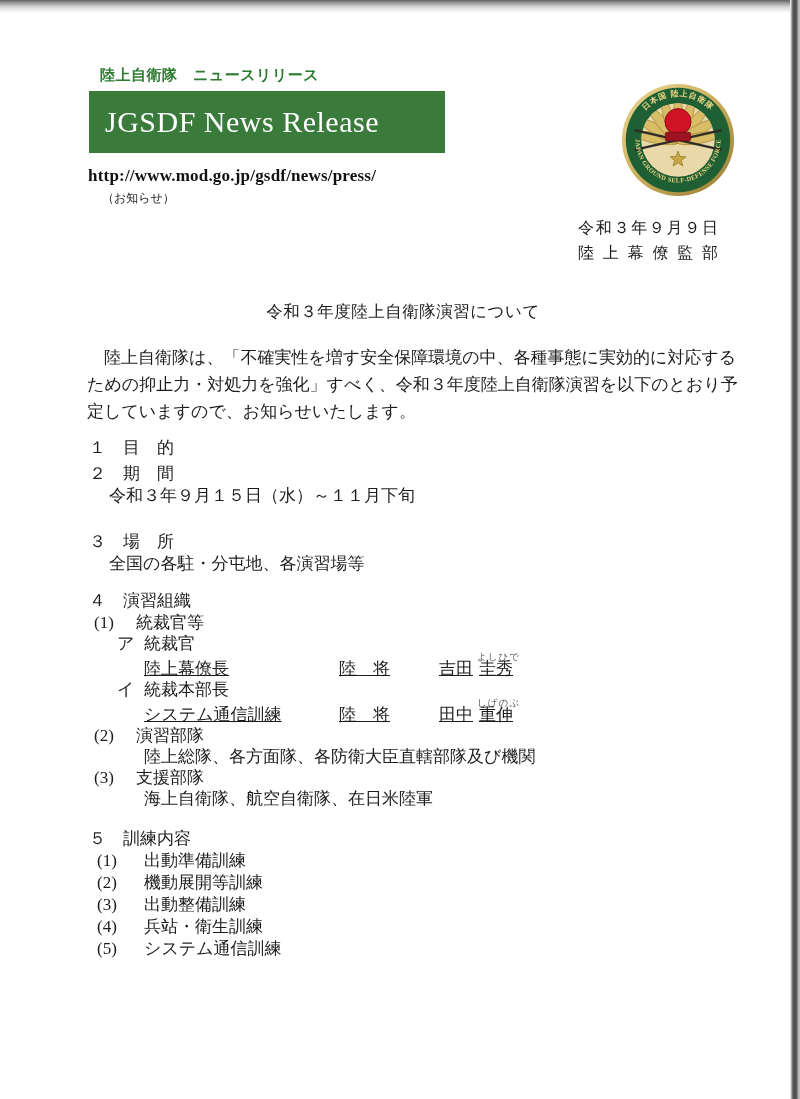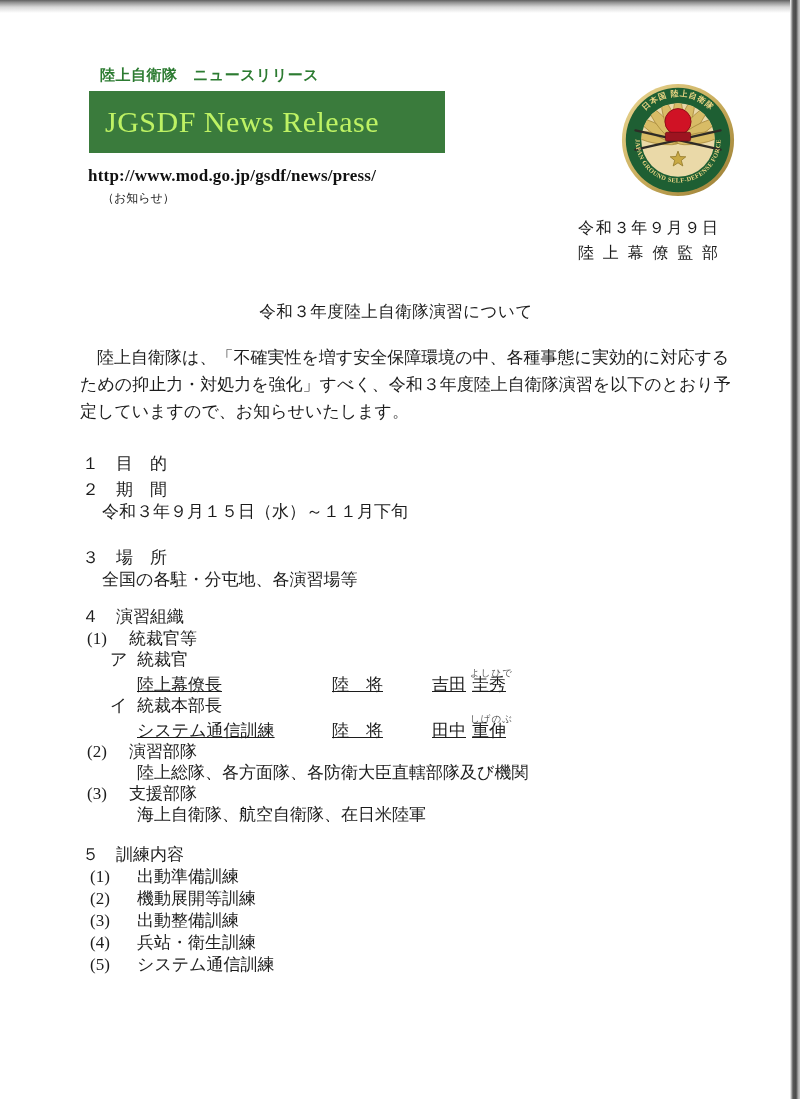--- a/index.html
+++ b/index.html
@@ -11,37 +11,37 @@
   .top-shade { position:absolute; top:0; left:0; right:0; height:13px;
     background:linear-gradient(180deg,#5f5f5f 0,#8f8f8f 18%,#d9d9d9 55%,#ffffff 100%); }
   .right-edge { position:absolute; top:0; bottom:0; left:790px; width:10px;
     background:linear-gradient(90deg,#ffffff 0,#595959 30%,#4a4a4a 60%,#a8a8a8 82%,#c9c9c9 100%); }
 
   .hdr-label { position:absolute; left:100px; top:66px; font-size:15px; font-weight:bold;
     color:#2c7b31; letter-spacing:0.5px;
     font-family:"Liberation Sans","DejaVu Sans",sans-serif;text-align:center; }
   .banner { position:absolute; left:89px; top:91px; width:356px; height:62px;
     background:#3a7b3c; display:flex; align-items:center; padding-left:16px; box-sizing:border-box; }
-  .banner-text { font-size:30px; color:#bef264; letter-spacing:0.5px; }
+  .banner-text { font-size:30px; color:#ffffff; letter-spacing:0.5px; }
   .url { position:absolute; left:88px; top:166px; font-size:17px; font-weight:bold;
     color:#111111; text-decoration:none; letter-spacing:0.2px; }
   .notice { position:absolute; left:102px; top:190px; font-size:12px; }
 
   .logo { position:absolute; left:620px; top:82px; }
 
   .meta { position:absolute; left:578px; top:215px; width:140px; font-size:16px; }
   .meta-line { line-height:25px; text-align:justify; text-align-last:justify; }
 
-  .content { position:absolute; left:80px; top:290px; width:632px; font-size:17px; }
+  .content { position:absolute; left:87px; top:290px; width:632px; font-size:17px; }
   .ln { white-space:pre; }
   .title { text-align:center; font-size:16.5px; line-height:27px; margin-top:8px; letter-spacing:0.5px; }
   .intro { margin-top:19px; line-height:27px; }
 
   .sec-h { line-height:22px; padding-left:2px; }
-  .sec1 { margin-top:28px; }
+  .sec1 { margin-top:12px; }
   .sec1 .sec-body { line-height:27px; }
   .sec2 { margin-top:4px; }
   .sec3 { margin-top:24px; }
   .sec2 .sec-body, .sec3 .sec-body { line-height:22px; padding-left:22px; }
 
   .sec4 { margin-top:15px; line-height:21px; }
   .sub { padding-left:7px; }
   .sub-m { display:inline-block; width:42px; }
   .subsub { padding-left:30px; }
   .subsub-m { display:inline-block; width:27px; }

